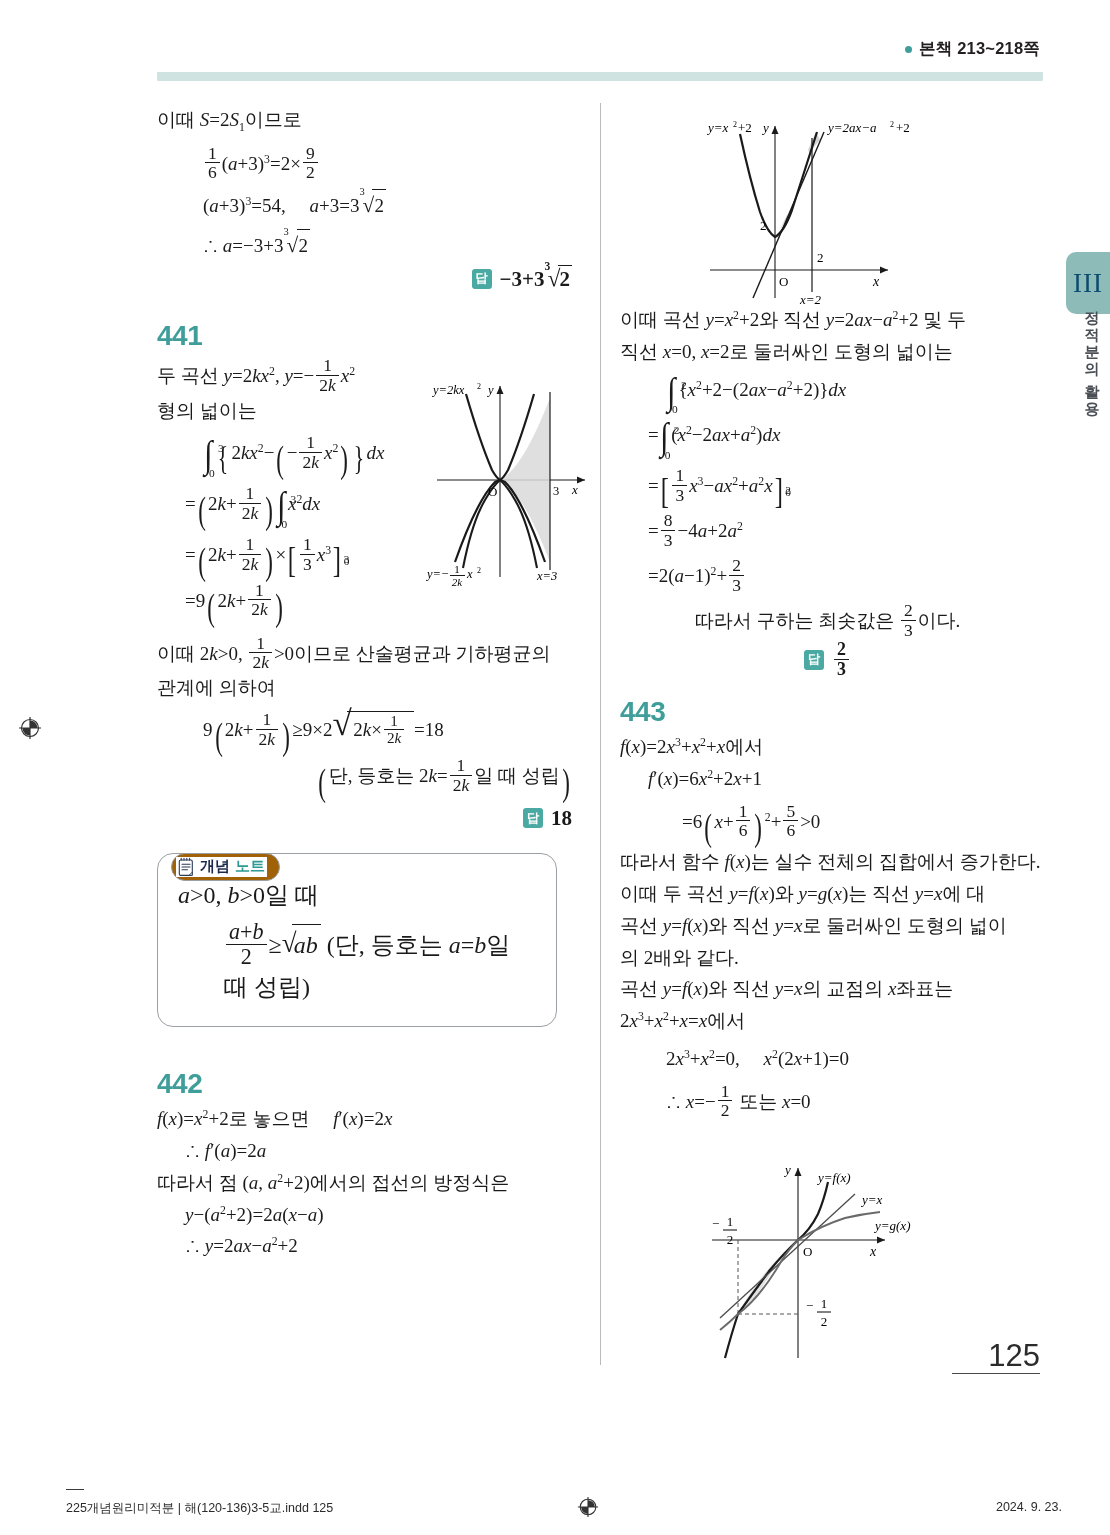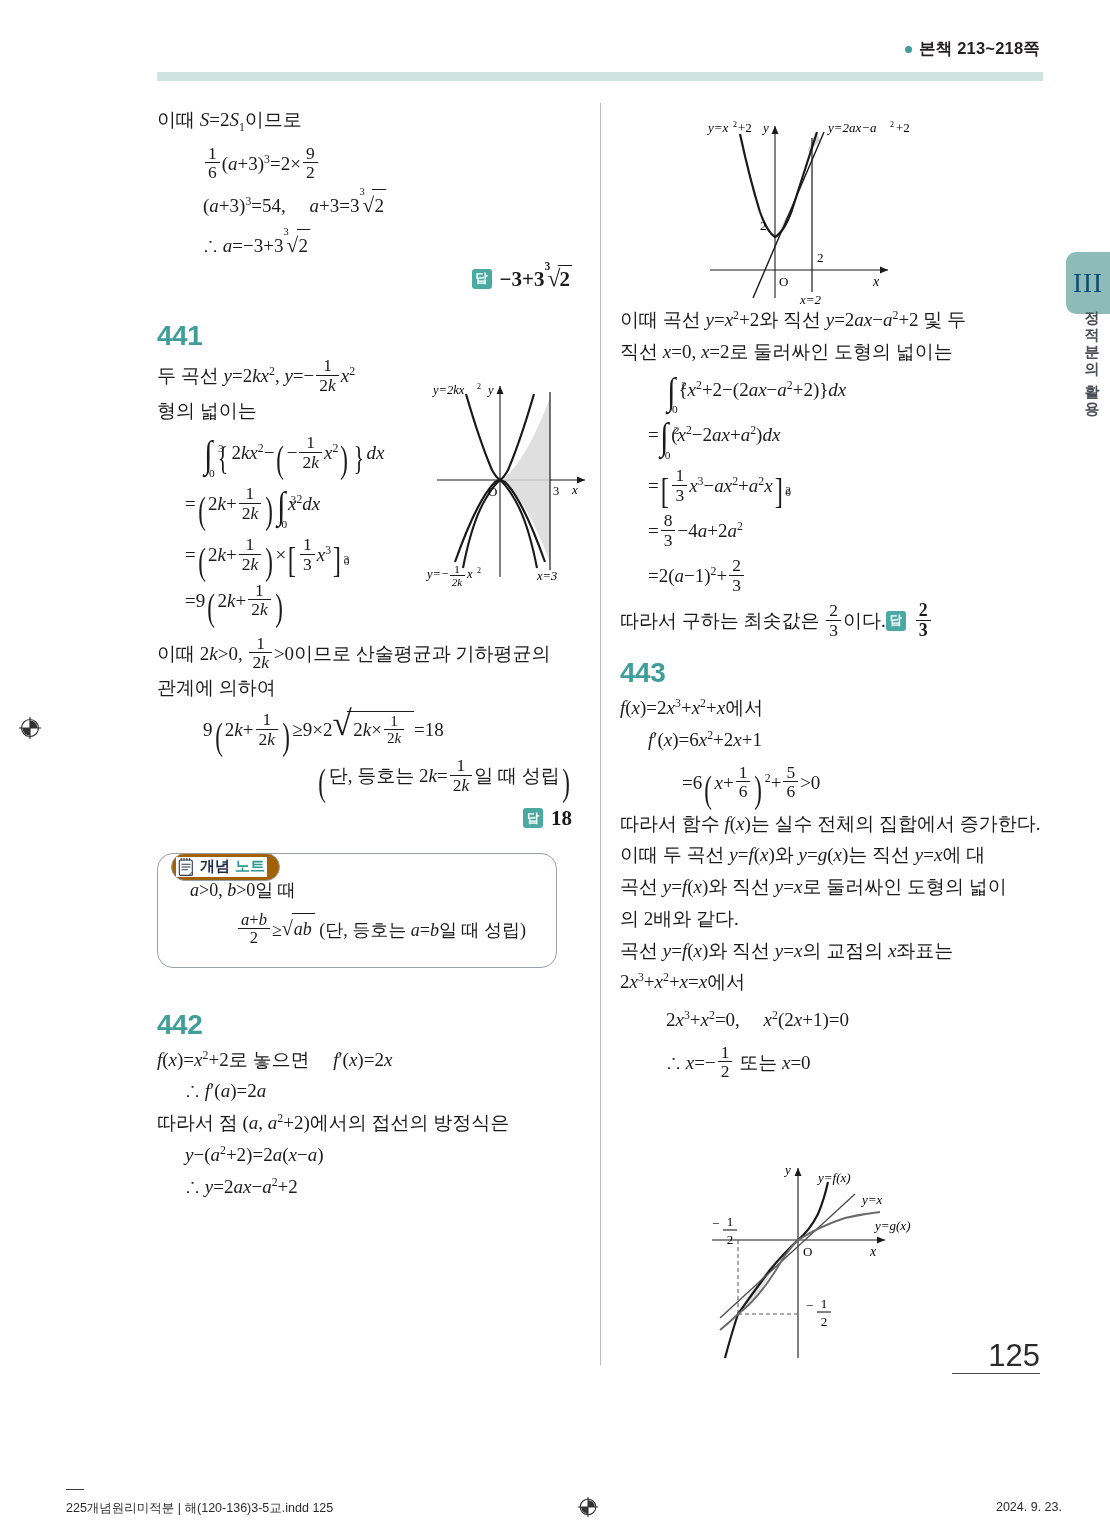--- a/index.html
+++ b/index.html
@@ -122,21 +122,21 @@
     position:absolute;left:14px;top:0;height:26px;
     display:flex;align-items:center;gap:6px;
     background:#a16207;padding:0 12px 0 4px;z-index:3;
     border:1.6px solid #9aa0a6;border-radius:14px;
   }
   .note-tab-inner{display:flex;align-items:center;gap:5px;background:#fff;padding:0 2px;}
   .note-icon{width:17px;height:20px;flex:0 0 auto;}
   .note-t1{font-family:"Liberation Sans",sans-serif;font-size:15px;font-weight:700;color:#1b2a4a;}
   .note-t2{font-family:"Liberation Sans",sans-serif;font-size:15px;font-weight:700;color:#2f9a94;}
   .note-title{font-family:"Liberation Sans",sans-serif;font-size:15.5px;font-weight:700;color:#1b2a4a;margin-bottom:10px;}
-  .note-line{font-size:18px;line-height:1.6;margin-left:12px;}
+  .note-line{font-size:24px;line-height:1.6;}
 
   
   .fig{position:absolute;}
   .fig svg{display:block;}
 
   
   .pagenum-rule{position:absolute;left:952px;top:1373px;width:88px;height:1.4px;background:#4a4a4a;}
   .pagenum{position:absolute;left:952px;top:1338px;width:88px;text-align:right;
            font-family:"Liberation Sans",sans-serif;font-size:31px;font-weight:400;color:#2b2b2b;}
   .footer-rule{position:absolute;left:66px;top:1489px;width:18px;height:1px;background:#3a3a3a;}
@@ -352,21 +352,21 @@
       </div>
       <div class="gap-s"></div>
       <div class="line indent1">
         =<span class="frac"><span class="num">8</span><span class="den">3</span></span>−4<span class="m">a</span>+2<span class="m">a</span><sup class="sp">2</sup>
       </div>
       <div class="gap-s"></div>
       <div class="line indent1">
         =2(<span class="m">a</span>−1)<sup class="sp">2</sup>+<span class="frac"><span class="num">2</span><span class="den">3</span></span>
       </div>
       <div class="gap-s"></div>
-      <div style="display:flex;align-items:center;">
+      <div style="display:flex;align-items:center;justify-content:space-between;flex-direction:column;">
         <div class="line">
           따라서 구하는 최솟값은 <span class="frac"><span class="num">2</span><span class="den">3</span></span>이다.
         </div>
         <div class="ans-row" style="margin:0;">
           <span class="ans-badge">답</span>
           <span class="ans-val"><span class="frac" style="font-size:.85em;"><span class="num">2</span><span class="den">3</span></span></span>
         </div>
       </div>
     </div>
 

